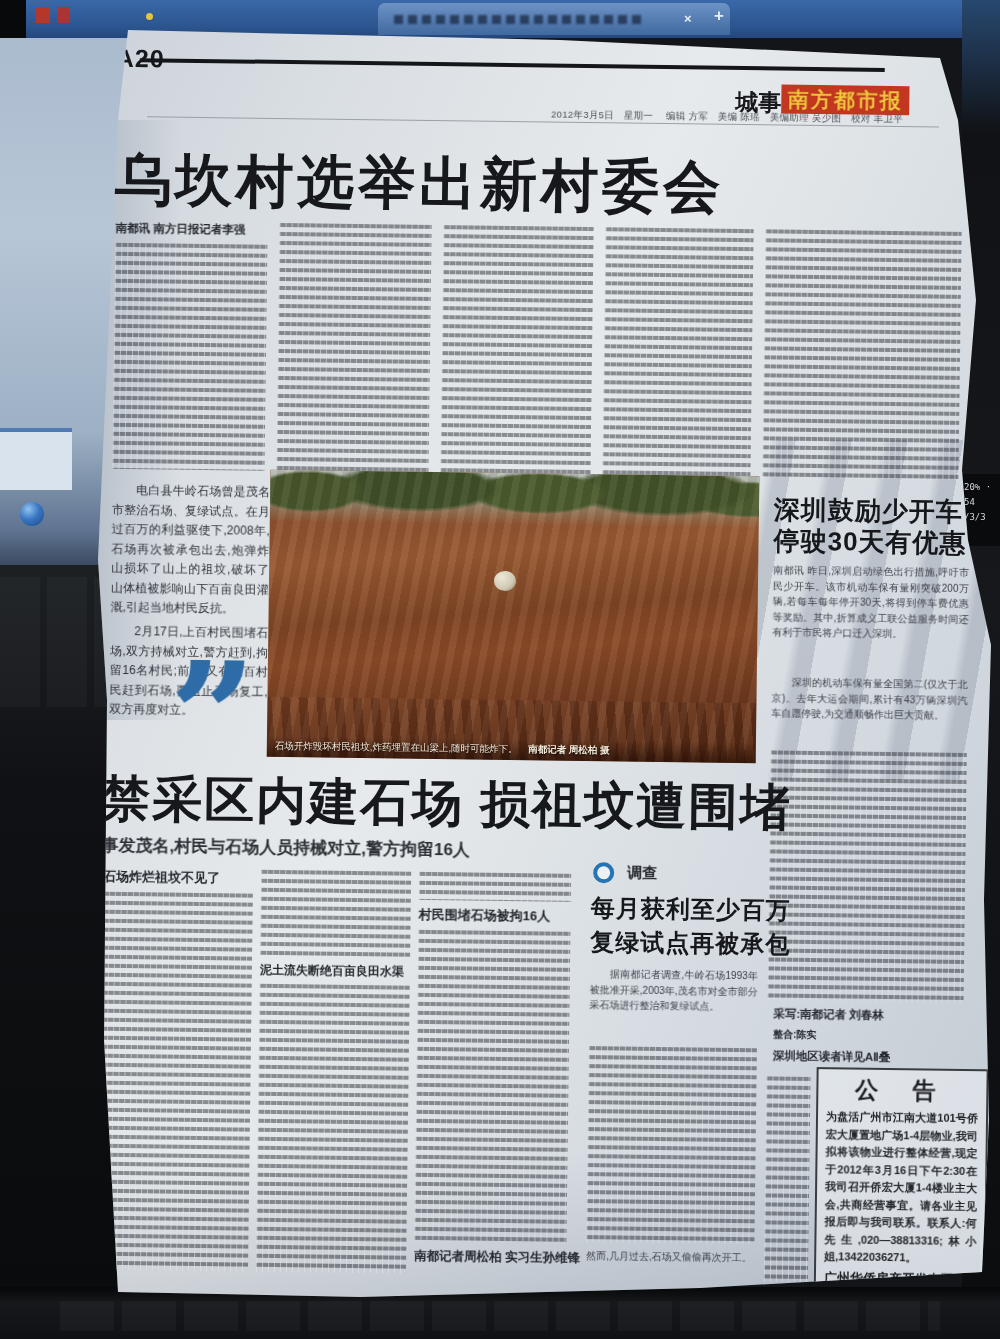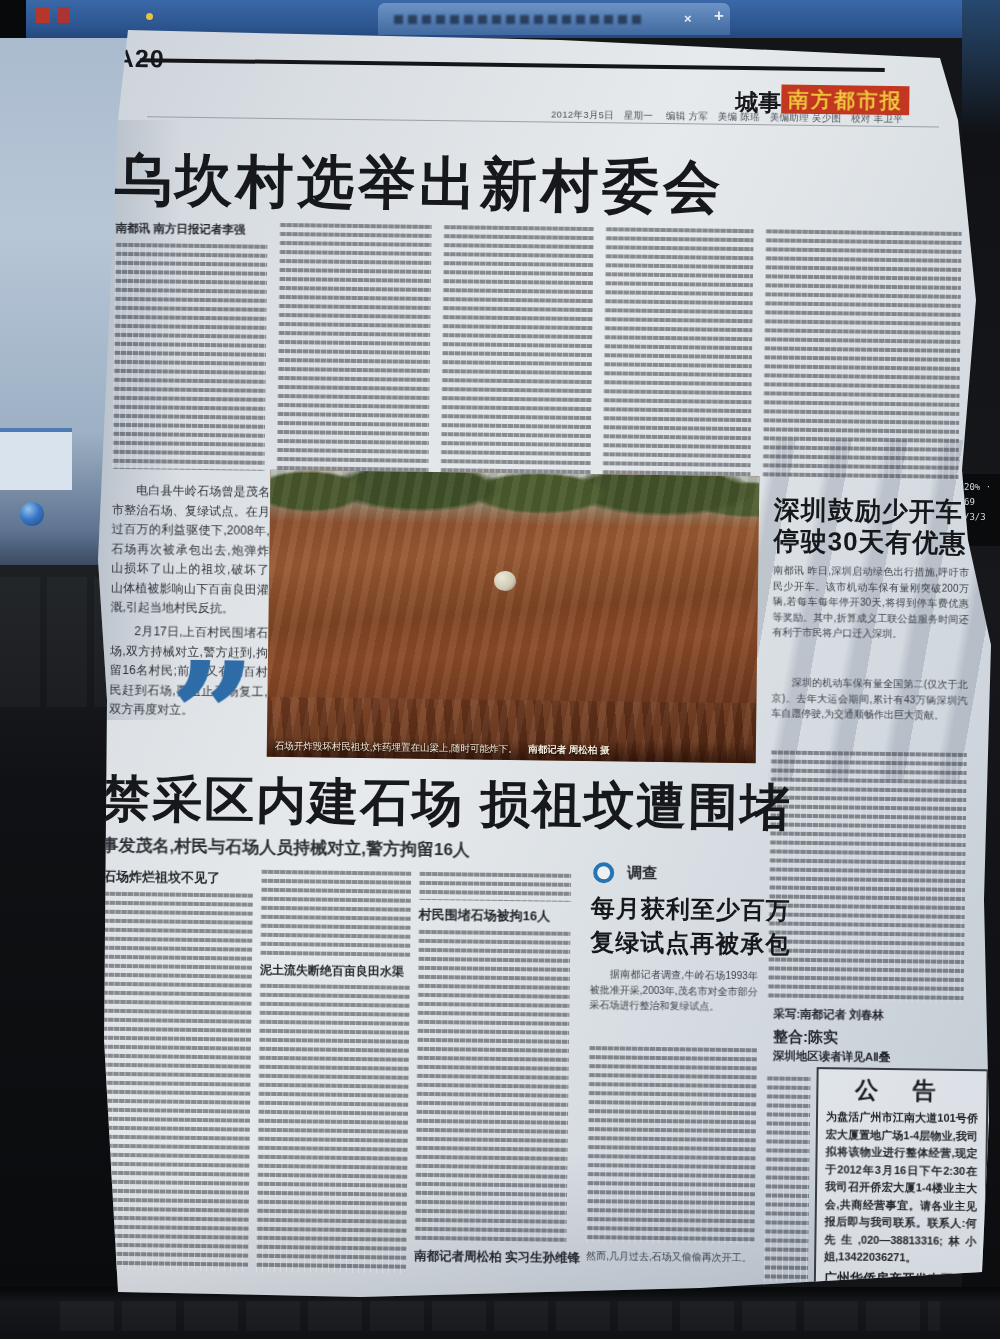--- a/index.html
+++ b/index.html
@@ -111,21 +111,21 @@
       <div class="tab-title-blur"></div>
       <span class="chrome-glyph" style="left:306px;top:8px;font-size:13px;">×</span>
     </div>
     <span class="chrome-glyph" style="left:714px;top:6px;font-size:17px;">+</span>
     <div class="abs corner" style="right:0;top:0;width:20px;height:38px;"></div>
   </div>
 
   <div class="abs" id="right-strip"></div>
   <div class="abs" id="screen-frag">
     <div>20% ·</div>
-    <div>69</div>
+    <div>54</div>
     <div>/3/3</div>
   </div>
 
   <div class="abs" id="kb-left">
     <div class="keys"></div>
   </div>
   <div class="abs" id="kb-bottom">
     <div class="keys"></div>
   </div>
 
@@ -171,21 +171,21 @@
           <span style="margin-left:8px;font-weight:bold;">南都记者 周松柏 摄</span>
         </div>
       </div>
 
       <div class="h" style="left:780px;top:484px;font-size:26px;letter-spacing:1px;white-space:nowrap;">深圳鼓励少开车</div>
       <div class="h" style="left:780px;top:515px;font-size:26px;letter-spacing:1px;white-space:nowrap;">停驶30天有优惠</div>
       <div class="st" style="left:780px;top:554px;width:196px;text-indent:0;">南都讯 昨日,深圳启动绿色出行措施,呼吁市民少开车。该市机动车保有量刚突破200万辆,若每车每年停开30天,将得到停车费优惠等奖励。其中,折算成义工联公益服务时间还有利于市民将户口迁入深圳。</div>
       <div class="st" style="left:780px;top:666px;width:196px;text-indent:2em;">深圳的机动车保有量全国第二(仅次于北京)。去年大运会期间,累计有43万辆深圳汽车自愿停驶,为交通顺畅作出巨大贡献。</div>
       <div class="bl" style="left:780px;top:742px;width:196px;height:250px;"></div>
       <div class="abs credit-line" style="left:786px;top:998px;font-size:11.5px;">采写:南都记者 刘春林</div>
-      <div class="abs credit-line" style="left:786px;top:1019px;font-size:15px;">整合:陈实</div>
+      <div class="abs credit-line" style="left:786px;top:1019px;font-size:10px;">整合:陈实</div>
       <div class="abs credit-line" style="left:786px;top:1040px;font-size:11.5px;">深圳地区读者详见AⅡ叠</div>
       <div class="bl" style="left:780px;top:1068px;width:44px;height:205px;"></div>
 
       <div class="h" style="left:110px;top:766px;font-size:50px;letter-spacing:2px;white-space:nowrap;">禁采区内建石场  损祖坟遭围堵</div>
       <div class="abs" style="left:112px;top:834px;font-size:17px;font-weight:600;color:#2b2e34;filter:blur(.25px);white-space:nowrap;">事发茂名,村民与石场人员持械对立,警方拘留16人</div>
 
       <div class="xh" style="left:114px;top:868px;font-size:13px;">石场炸烂祖坟不见了</div>
       <div class="bl" style="left:114px;top:892px;width:150px;height:378px;"></div>
 
       <div class="bl" style="left:272px;top:868px;width:150px;height:86px;"></div>

